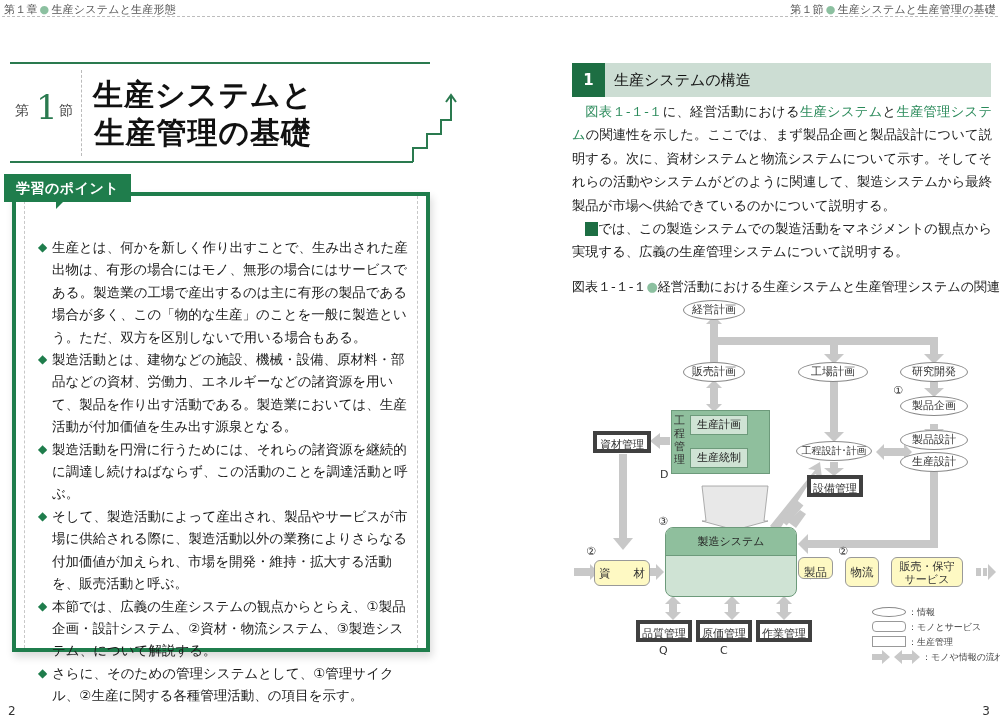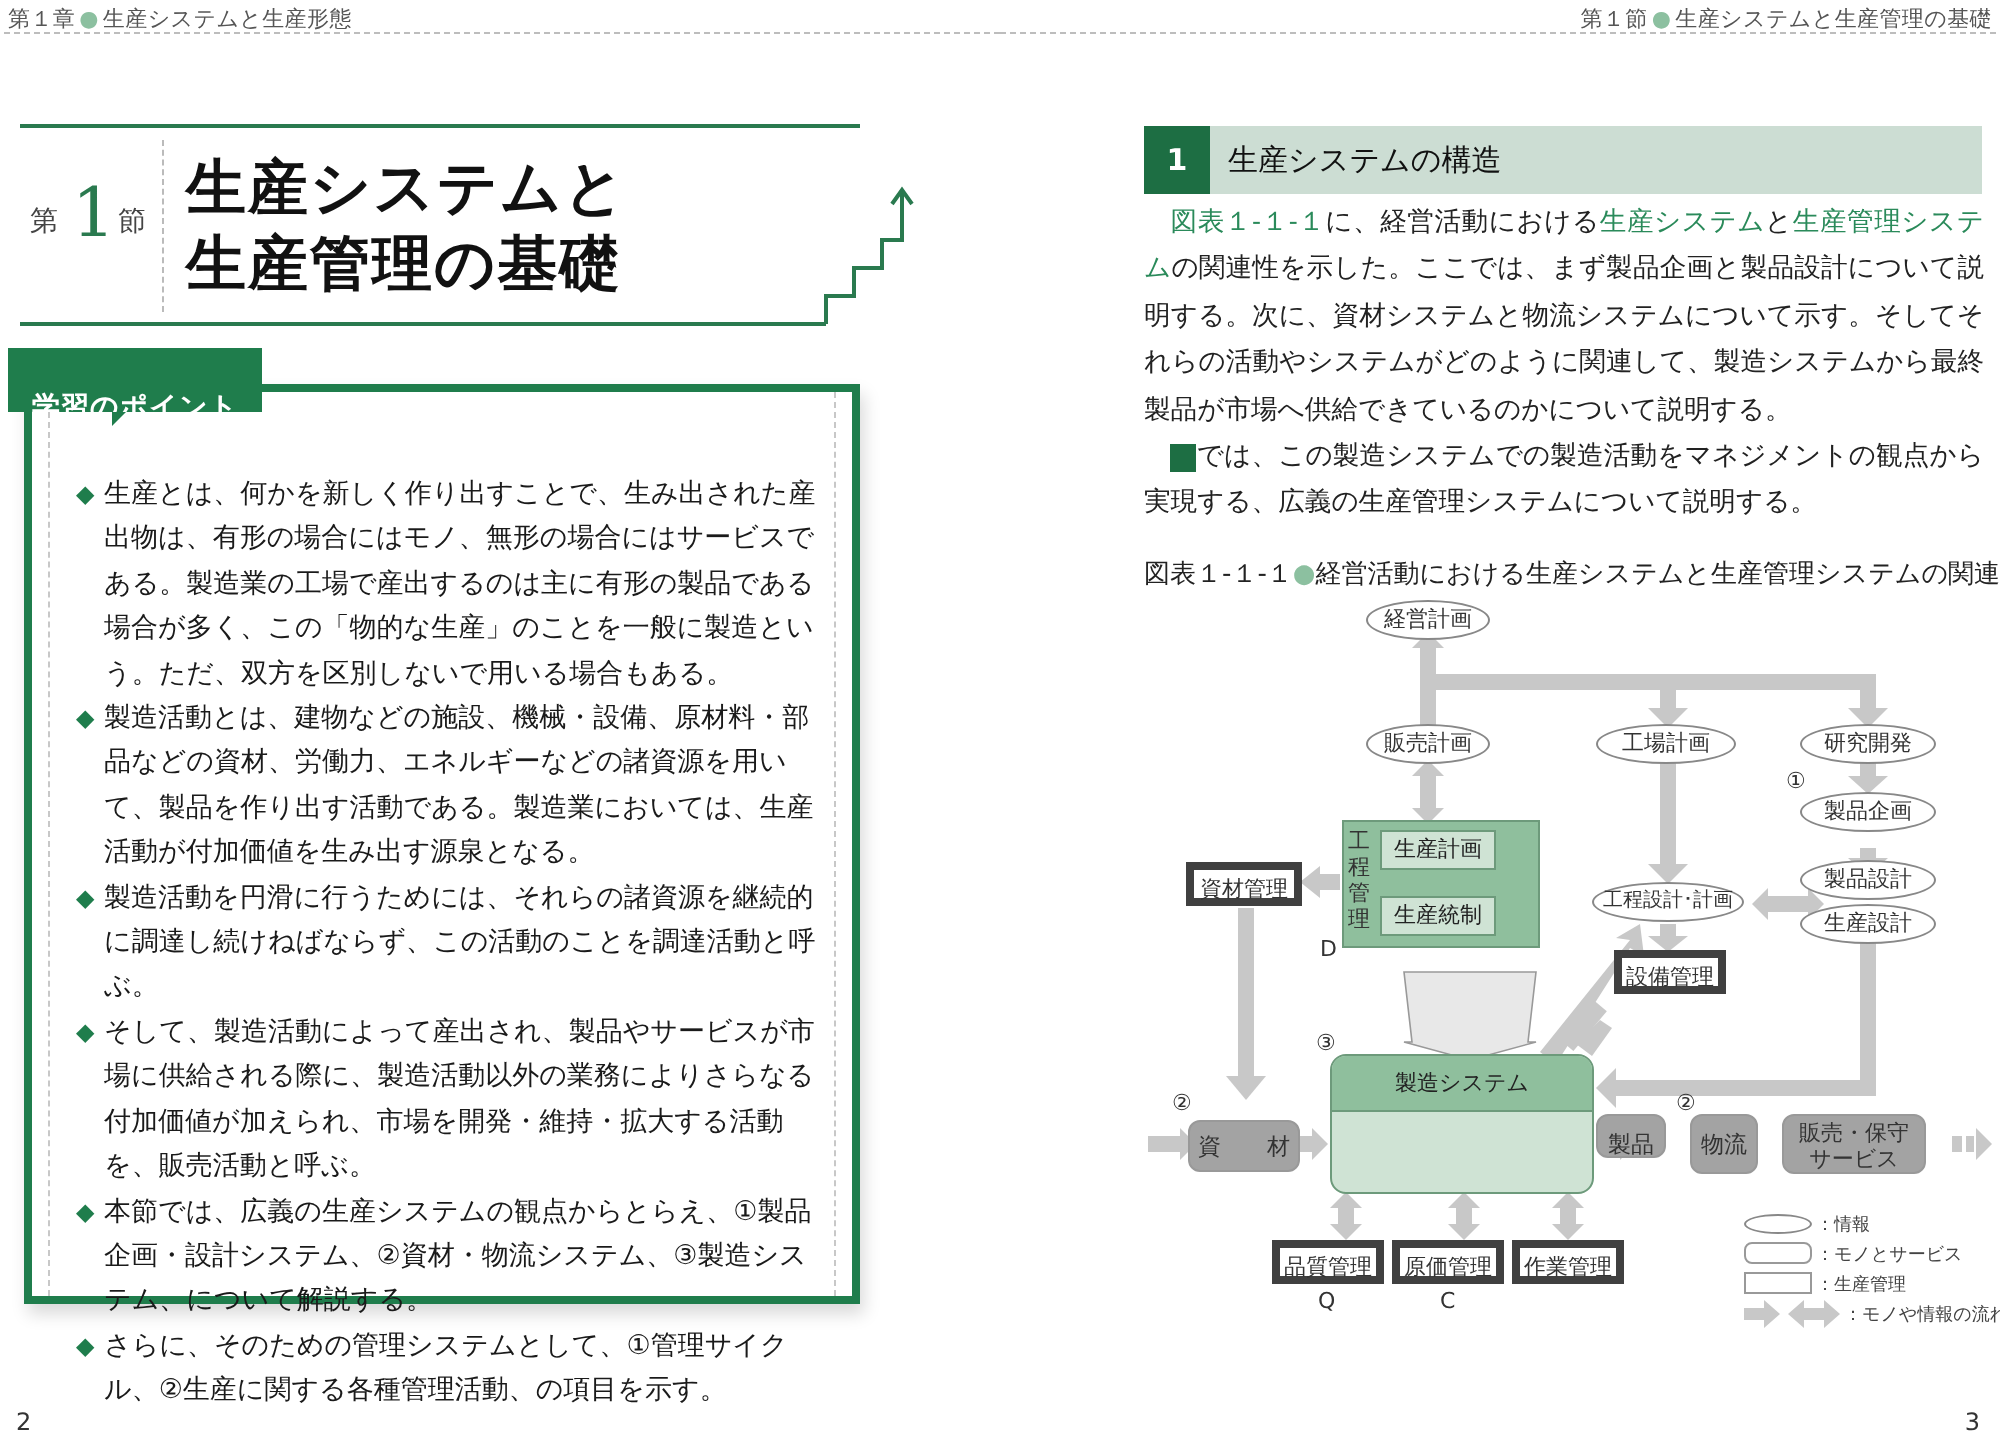--- a/index.html
+++ b/index.html
@@ -14,27 +14,27 @@
   #rule-left { left: 2px; width: 498px; }
   #rule-right { left: 500px; width: 498px; }
 
   
   .sec-top { position: absolute; left: 10px; top: 62px; width: 420px; border-top: 2px solid #2a7a4f; }
   .sec-bottom { position: absolute; left: 10px; top: 161px; width: 403px; border-top: 2px solid #2a7a4f; }
   .sec-divider { position: absolute; left: 81px; top: 70px; height: 86px; border-left: 1px dashed #bbb; }
   .sec-dai { position: absolute; left: 15px; top: 102px; font-size: 14px; color: #444; }
   .sec-num { position: absolute; left: 36px; top: 90px; font-family: "DejaVu Serif", serif; font-size: 34px; color: #2a7a4f; line-height: 1; }
   .sec-setsu { position: absolute; left: 59px; top: 102px; font-size: 14px; color: #444; }
-  .sec-title { position: absolute; left: 93px; top: 76px; font-size: 30px; line-height: 38px; font-weight: bold; color: #111; letter-spacing: 1px; }
+  .sec-title { position: absolute; left: 93px; top: 76px; font-size: 30px; line-height: 38px; font-weight: bold; color: #111; letter-spacing: 1px; text-align: center; }
   .stairs { position: absolute; left: 405px; top: 92px; }
 
   
   .points-box { position: absolute; left: 12px; top: 192px; width: 418px; height: 460px; border: 4px solid #1f7d4c; background: #fff; box-shadow: 2px 5px 8px rgba(0,0,0,0.15); }
   .points-inner { position: absolute; left: 8px; right: 8px; top: 0; bottom: 0; border-left: 1px dashed #c8c8c8; border-right: 1px dashed #c8c8c8; }
-  .points-tab { position: absolute; left: 4px; top: 174px; height: 28px; padding: 16px 12px; background: #1f7d4c; color: #fff; font-size: 14px; font-weight: bold; line-height: 28px; letter-spacing: 0.5px; }
+  .points-tab { position: absolute; left: 4px; top: 174px; height: 28px; padding: 0 12px; background: #1f7d4c; color: #fff; font-size: 14px; font-weight: bold; line-height: 28px; letter-spacing: 0.5px; }
   .points-tab::after { content: ""; position: absolute; left: 52px; bottom: -7px; border-left: 0 solid transparent; border-right: 7px solid transparent; border-top: 7px solid #1f7d4c; }
   .points-list { position: absolute; left: 38px; top: 236px; width: 372px; list-style: none; font-size: 13.5px; line-height: 22.4px; color: #1a1a1a; }
   .points-list li { position: relative; padding-left: 14px; }
   .points-list li .bullet { position: absolute; left: 0; top: 0; color: #1f7d4c; font-size: 12px; }
 
   .page-num { position: absolute; top: 704px; font-size: 12px; color: #333; }
   #pn-left { left: 8px; }
   #pn-right { right: 10px; }
 
   
@@ -46,21 +46,21 @@
   .hl { color: #2a8a5a; }
   .sq2 { display: inline-block; width: 13px; height: 14px; background: #1d6e43; color: #fff; font-family: "DejaVu Sans", sans-serif; font-size: 10px; font-weight: bold; text-align: center; line-height: 14px; vertical-align: 1px; }
 
   .fig-caption { position: absolute; left: 572px; top: 278px; font-size: 13px; color: #222; white-space: nowrap; }
   .fig-caption .gdot { color: #8cc0a0; }
 
   
   .diagram { position: absolute; left: 560px; top: 296px; width: 440px; height: 370px; }
   .d-ell { position: absolute; border: 1px solid #888; border-radius: 50%; background: #fff; font-size: 11px; text-align: center; color: #333; }
   .d-box { position: absolute; border: 4px solid #404040; background: #fff; font-size: 11px; text-align: center; color: #333; }
-  .d-rbox { position: absolute; border: 1px solid #999; border-radius: 6px; background: #a3a3a3; font-size: 11.5px; text-align: center; color: #333; }
+  .d-rbox { position: absolute; border: 1px solid #999; border-radius: 6px; background: #fef9c3; font-size: 11.5px; text-align: center; color: #333; }
   .d-txt { position: absolute; font-size: 11px; color: #333; white-space: nowrap; }
   .d-green { position: absolute; background: #8fbf9d; border: 1px solid #6d9a7b; }
   .d-gsub { position: absolute; background: #cfe3d4; border: 1px solid #6d9a7b; font-size: 11px; text-align: center; color: #222; }
   .mfg { position: absolute; left: 105px; top: 231px; width: 132px; height: 70px; border: 1px solid #6d9a7b; border-radius: 8px; overflow: hidden; background: #cfe3d4; }
   .mfg-top { position: absolute; left: 0; top: 0; right: 0; height: 28px; background: #8fbf9d; border-bottom: 1px solid #6d9a7b; text-align: center; line-height: 28px; font-size: 11px; color: #222; }
   .mfg-bot { position: absolute; left: 0; top: 28px; right: 0; bottom: 0; font-size: 11px; color: #222; }
   .legend-txt { position: absolute; font-size: 9px; color: #444; white-space: nowrap; }
 </style>
 </head>
 <body>

